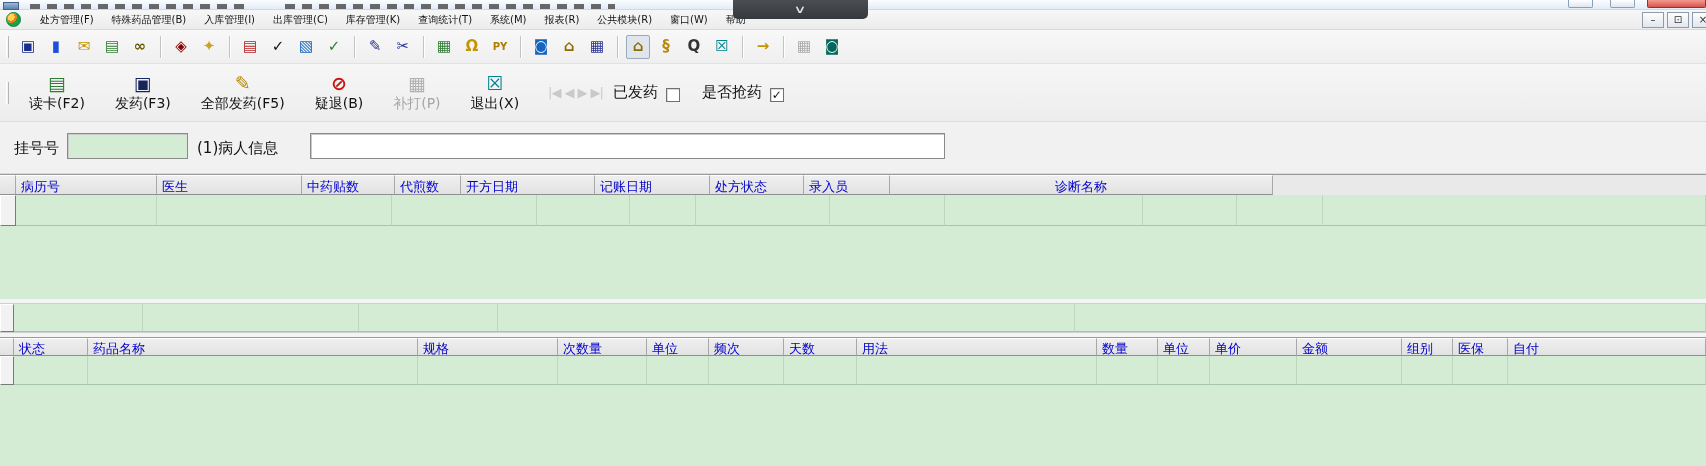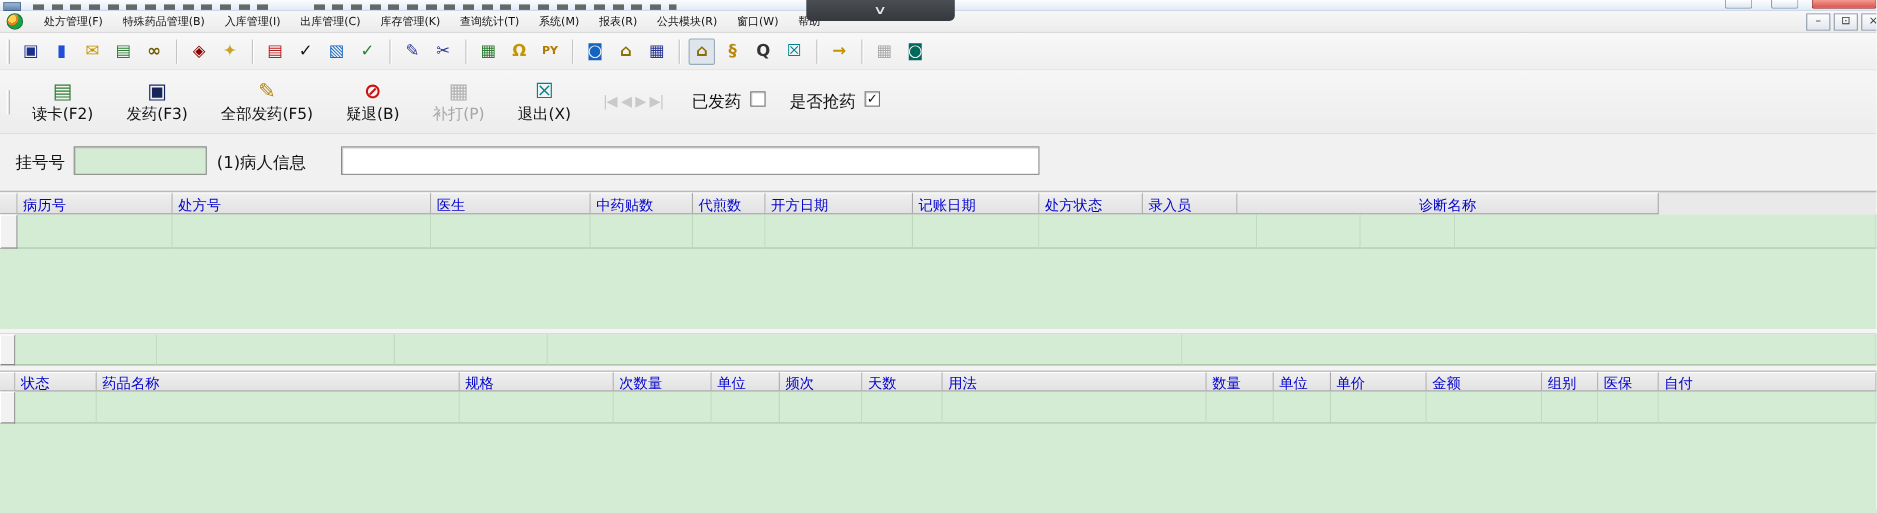--- a/index.html
+++ b/index.html
@@ -56,21 +56,21 @@
   .toolbar-actions { height:58px; background:linear-gradient(#f6f6f6,#ededed);
     display:flex; align-items:center; padding-left:4px; border-bottom:1px solid #dcdcdc; }
   .action-btn { min-width:62px; height:50px; margin:0 6px; padding:2px 8px; display:flex;
     flex-direction:column; align-items:center; justify-content:center; gap:2px;
     border:1px solid transparent; border-radius:2px; background:transparent; cursor:default; }
   .action-btn .aicon { font-size:19px; line-height:20px; font-weight:bold; }
   .action-btn .albl { font-size:14px; color:#111; white-space:nowrap; }
   .action-btn.disabled .albl { color:#a6a6a6; }
   .nav-arrows { display:flex; gap:4px; margin:0 10px 0 14px; }
   .nav-arrow { color:#c9c9c9; font-size:13px; letter-spacing:-1px; }
-  .chk-group { display:flex; align-items:flex-start; gap:8px; margin-left:16px; }
+  .chk-group { display:flex; align-items:flex-end; gap:8px; }
   .chk-label { font-size:15px; color:#111; }
   .chk-box { width:14px; height:14px; background:#fff; border:1px solid #707070;
     box-shadow:inset 1px 1px 0 #d9d9d9; display:flex; align-items:center; justify-content:center;
     font-size:12px; font-weight:bold; color:#111; margin-right:14px; }
 
   
   .form-row { height:52px; background:#f1f1f1; border-bottom:1px solid #dadada;
     position:relative; }
   .form-label { position:absolute; font-size:15px; color:#111; top:17px; }
   .lbl-regno { left:14px; }
@@ -284,21 +284,20 @@
     <span class="form-label lbl-regno">挂号号</span>
     <input class="form-input input-regno" value="" style="">
     <span class="form-label lbl-patient">(1)病人信息</span>
     <input class="form-input input-patient" value="" style="">
   </div>
 
   <div class="grid" id="grid1">
     <div class="grid-header">
         <div class="gh-cell" style="width: 16px;"></div>
         <div class="gh-cell" style="width: 141px;">病历号</div>
-        <div class="gh-cell" style="width: 235px;">处方号</div>
         <div class="gh-cell" style="width: 145px;">医生</div>
         <div class="gh-cell" style="width: 93px;">中药贴数</div>
         <div class="gh-cell" style="width: 66px;">代煎数</div>
         <div class="gh-cell" style="width: 134px;">开方日期</div>
         <div class="gh-cell" style="width: 115px;">记账日期</div>
         <div class="gh-cell" style="width: 94px;">处方状态</div>
         <div class="gh-cell" style="width: 86px;">录入员</div>
         <div class="gh-cell center" style="width: 383px;">诊断名称</div>
       </div>
     <div class="grid-rows">

